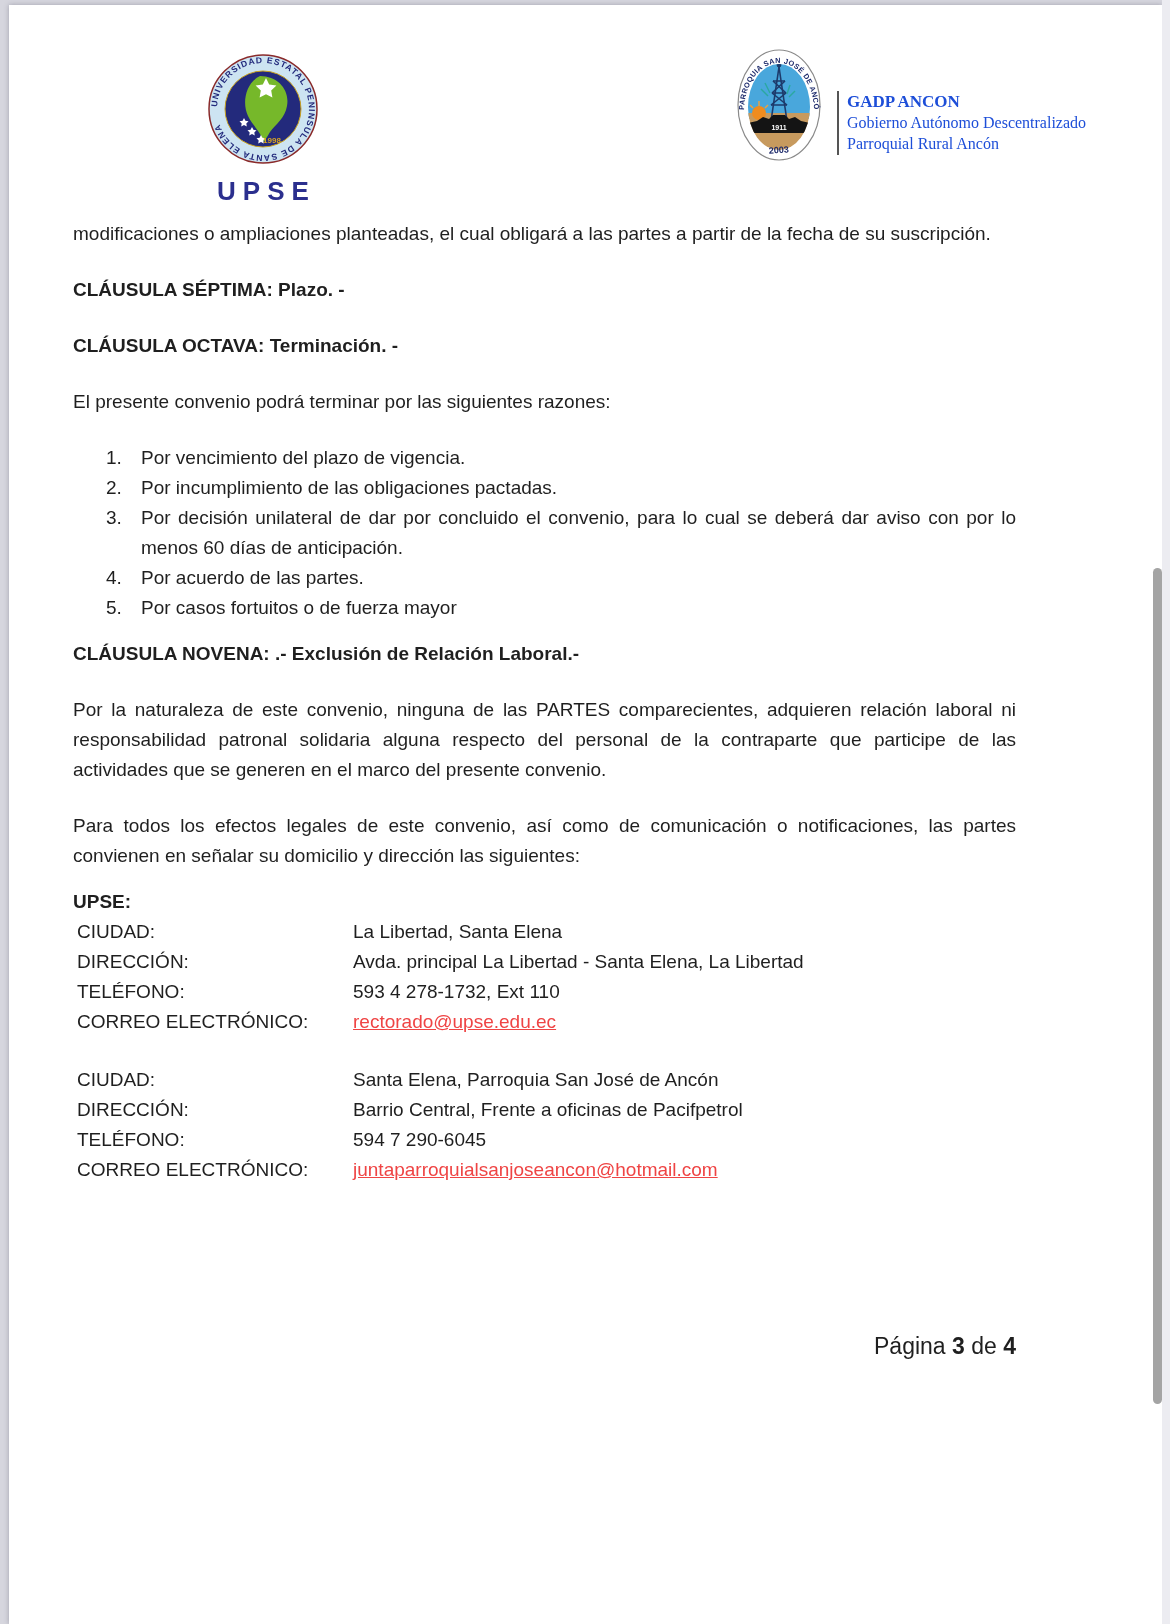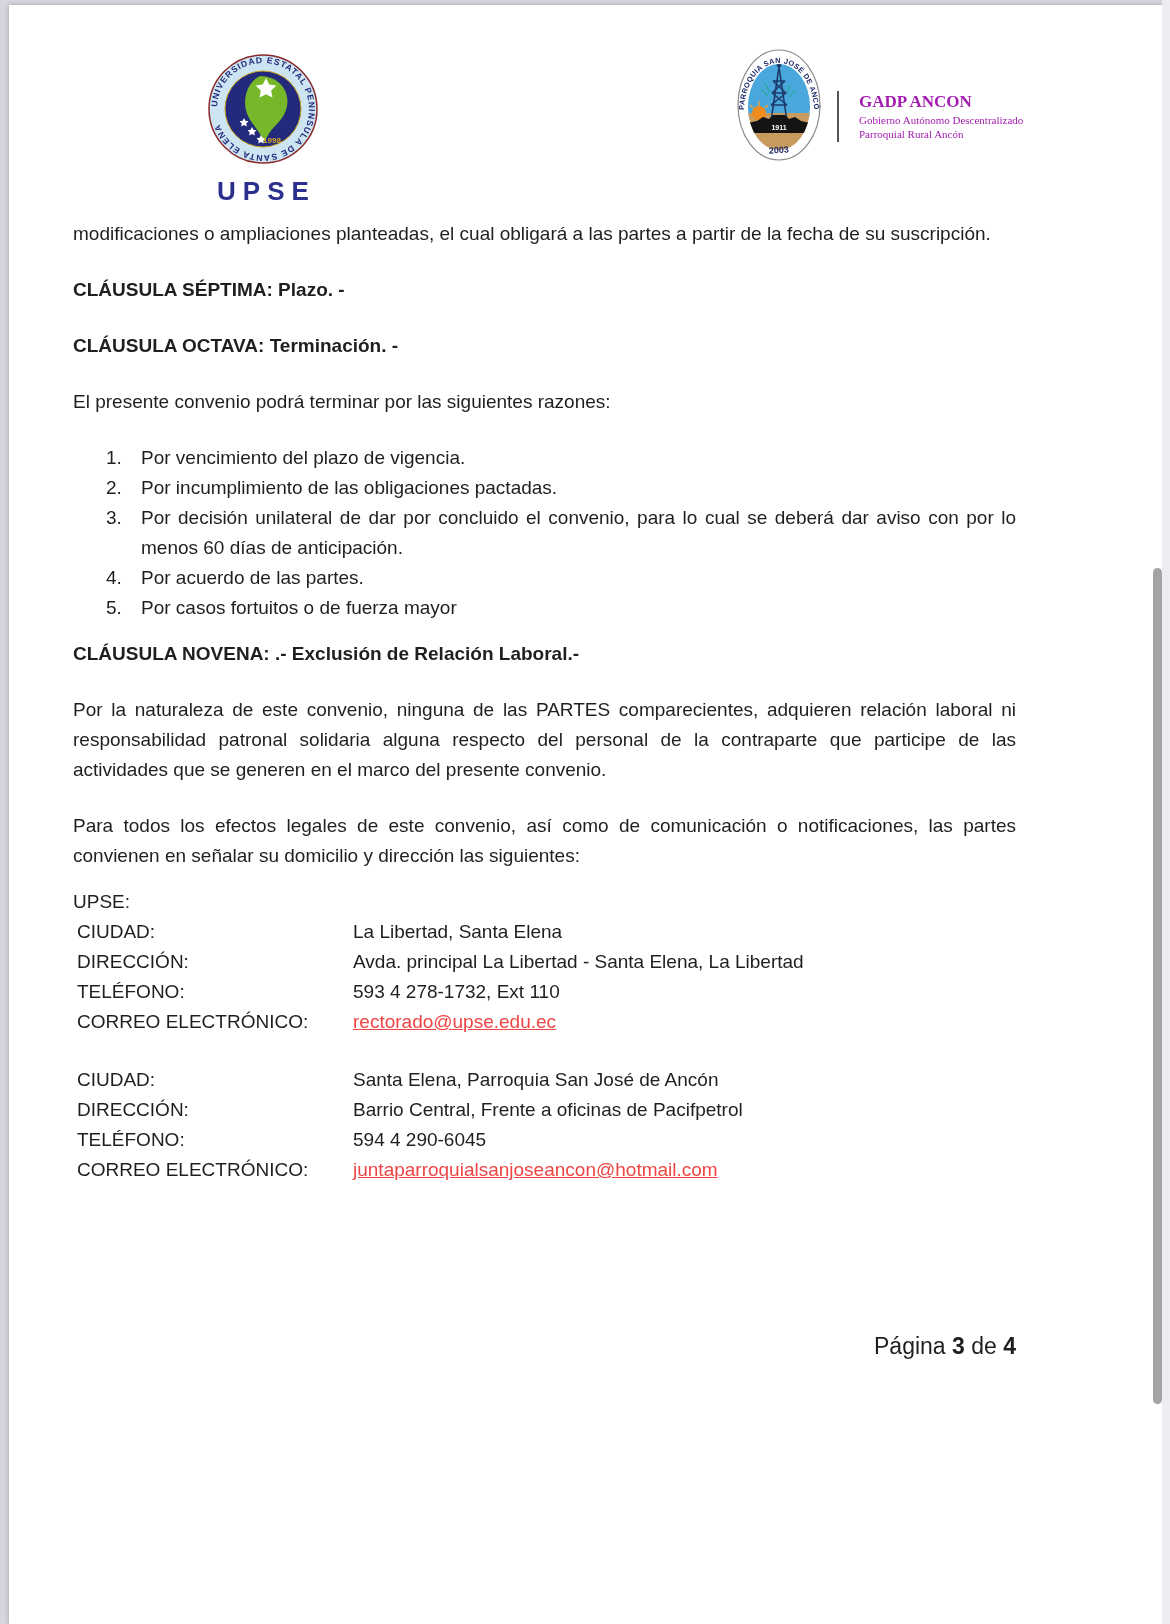--- a/index.html
+++ b/index.html
@@ -34,43 +34,43 @@
   .upse-logo { position:absolute; left:184px; top:47px; width:140px; text-align:center; }
   .upse-wordmark {
     font-family:Liberation Sans, sans-serif;
     font-weight:bold; font-size:26px; letter-spacing:7px;
     color:#2b2f8e; margin-top:2px; padding-left:7px;
   }
   .ancon-seal { position:absolute; left:728px; top:44px; }
   .gadp-block {
     position:absolute; left:828px; top:86px;
     border-left:2px solid #555;
-    padding-left:20px;
+    padding-left:8px;
     font-family:"Liberation Serif", serif;
-    color:#a21caf;
+    color:#1d4ed8;
     line-height:1.3;
   }
   .gadp-name { font-weight:bold; font-size:17px; }
-  .gadp-line { font-size:11px; }
+  .gadp-line { font-size:16px; }
   
   .content {
     padding:6px 146px 0 64px;
     color:#1f1f1f;
     font-size:19px;
     line-height:30px;
   }
   .para { text-align:justify; margin-bottom:26px; }
   .para.last-gap { margin-bottom:16px; }
   .clause-heading { font-weight:bold; margin-bottom:26px; }
   .num-list { margin:0 0 16px 0; }
   .num-item { display:flex; padding-left:33px; }
   .num-item .num { width:35px; flex:0 0 35px; }
   .num-item .itext { flex:1; text-align:justify; }
   .contact-block { margin-bottom:28px; }
-  .contact-title { font-weight:normal; }
+  .contact-title { font-weight:bold; }
   .contact-row { display:flex; }
   .contact-row .clabel { width:280px; flex:0 0 280px; padding-left:4px; }
   .contact-row .cvalue { flex:1; }
   a.link { color:#ef4444; text-decoration:underline; cursor:pointer; }
   .footer-line { margin-top:146px; text-align:right; font-size:23px; color:#1f1f1f; }
   .footer-line .bold { font-weight:bold; }
 </style>
 </head>
 <body>
 
@@ -214,21 +214,21 @@
       <div class="contact-row">
         <div class="clabel">CIUDAD:</div>
         <div class="cvalue">Santa Elena, Parroquia San José de Ancón</div>
       </div>
       <div class="contact-row">
         <div class="clabel">DIRECCIÓN:</div>
         <div class="cvalue">Barrio Central, Frente a oficinas de Pacifpetrol</div>
       </div>
       <div class="contact-row">
         <div class="clabel">TELÉFONO:</div>
-        <div class="cvalue">594 4 290-6045</div>
+        <div class="cvalue">594 7 290-6045</div>
       </div>
       <div class="contact-row">
         <div class="clabel">CORREO ELECTRÓNICO:</div>
         <div class="cvalue"><a class="link">juntaparroquialsanjoseancon@hotmail.com</a></div>
       </div>
     </div>
 
     <div class="footer-line">
       <span>Página</span>
       <span class="bold">3</span>

